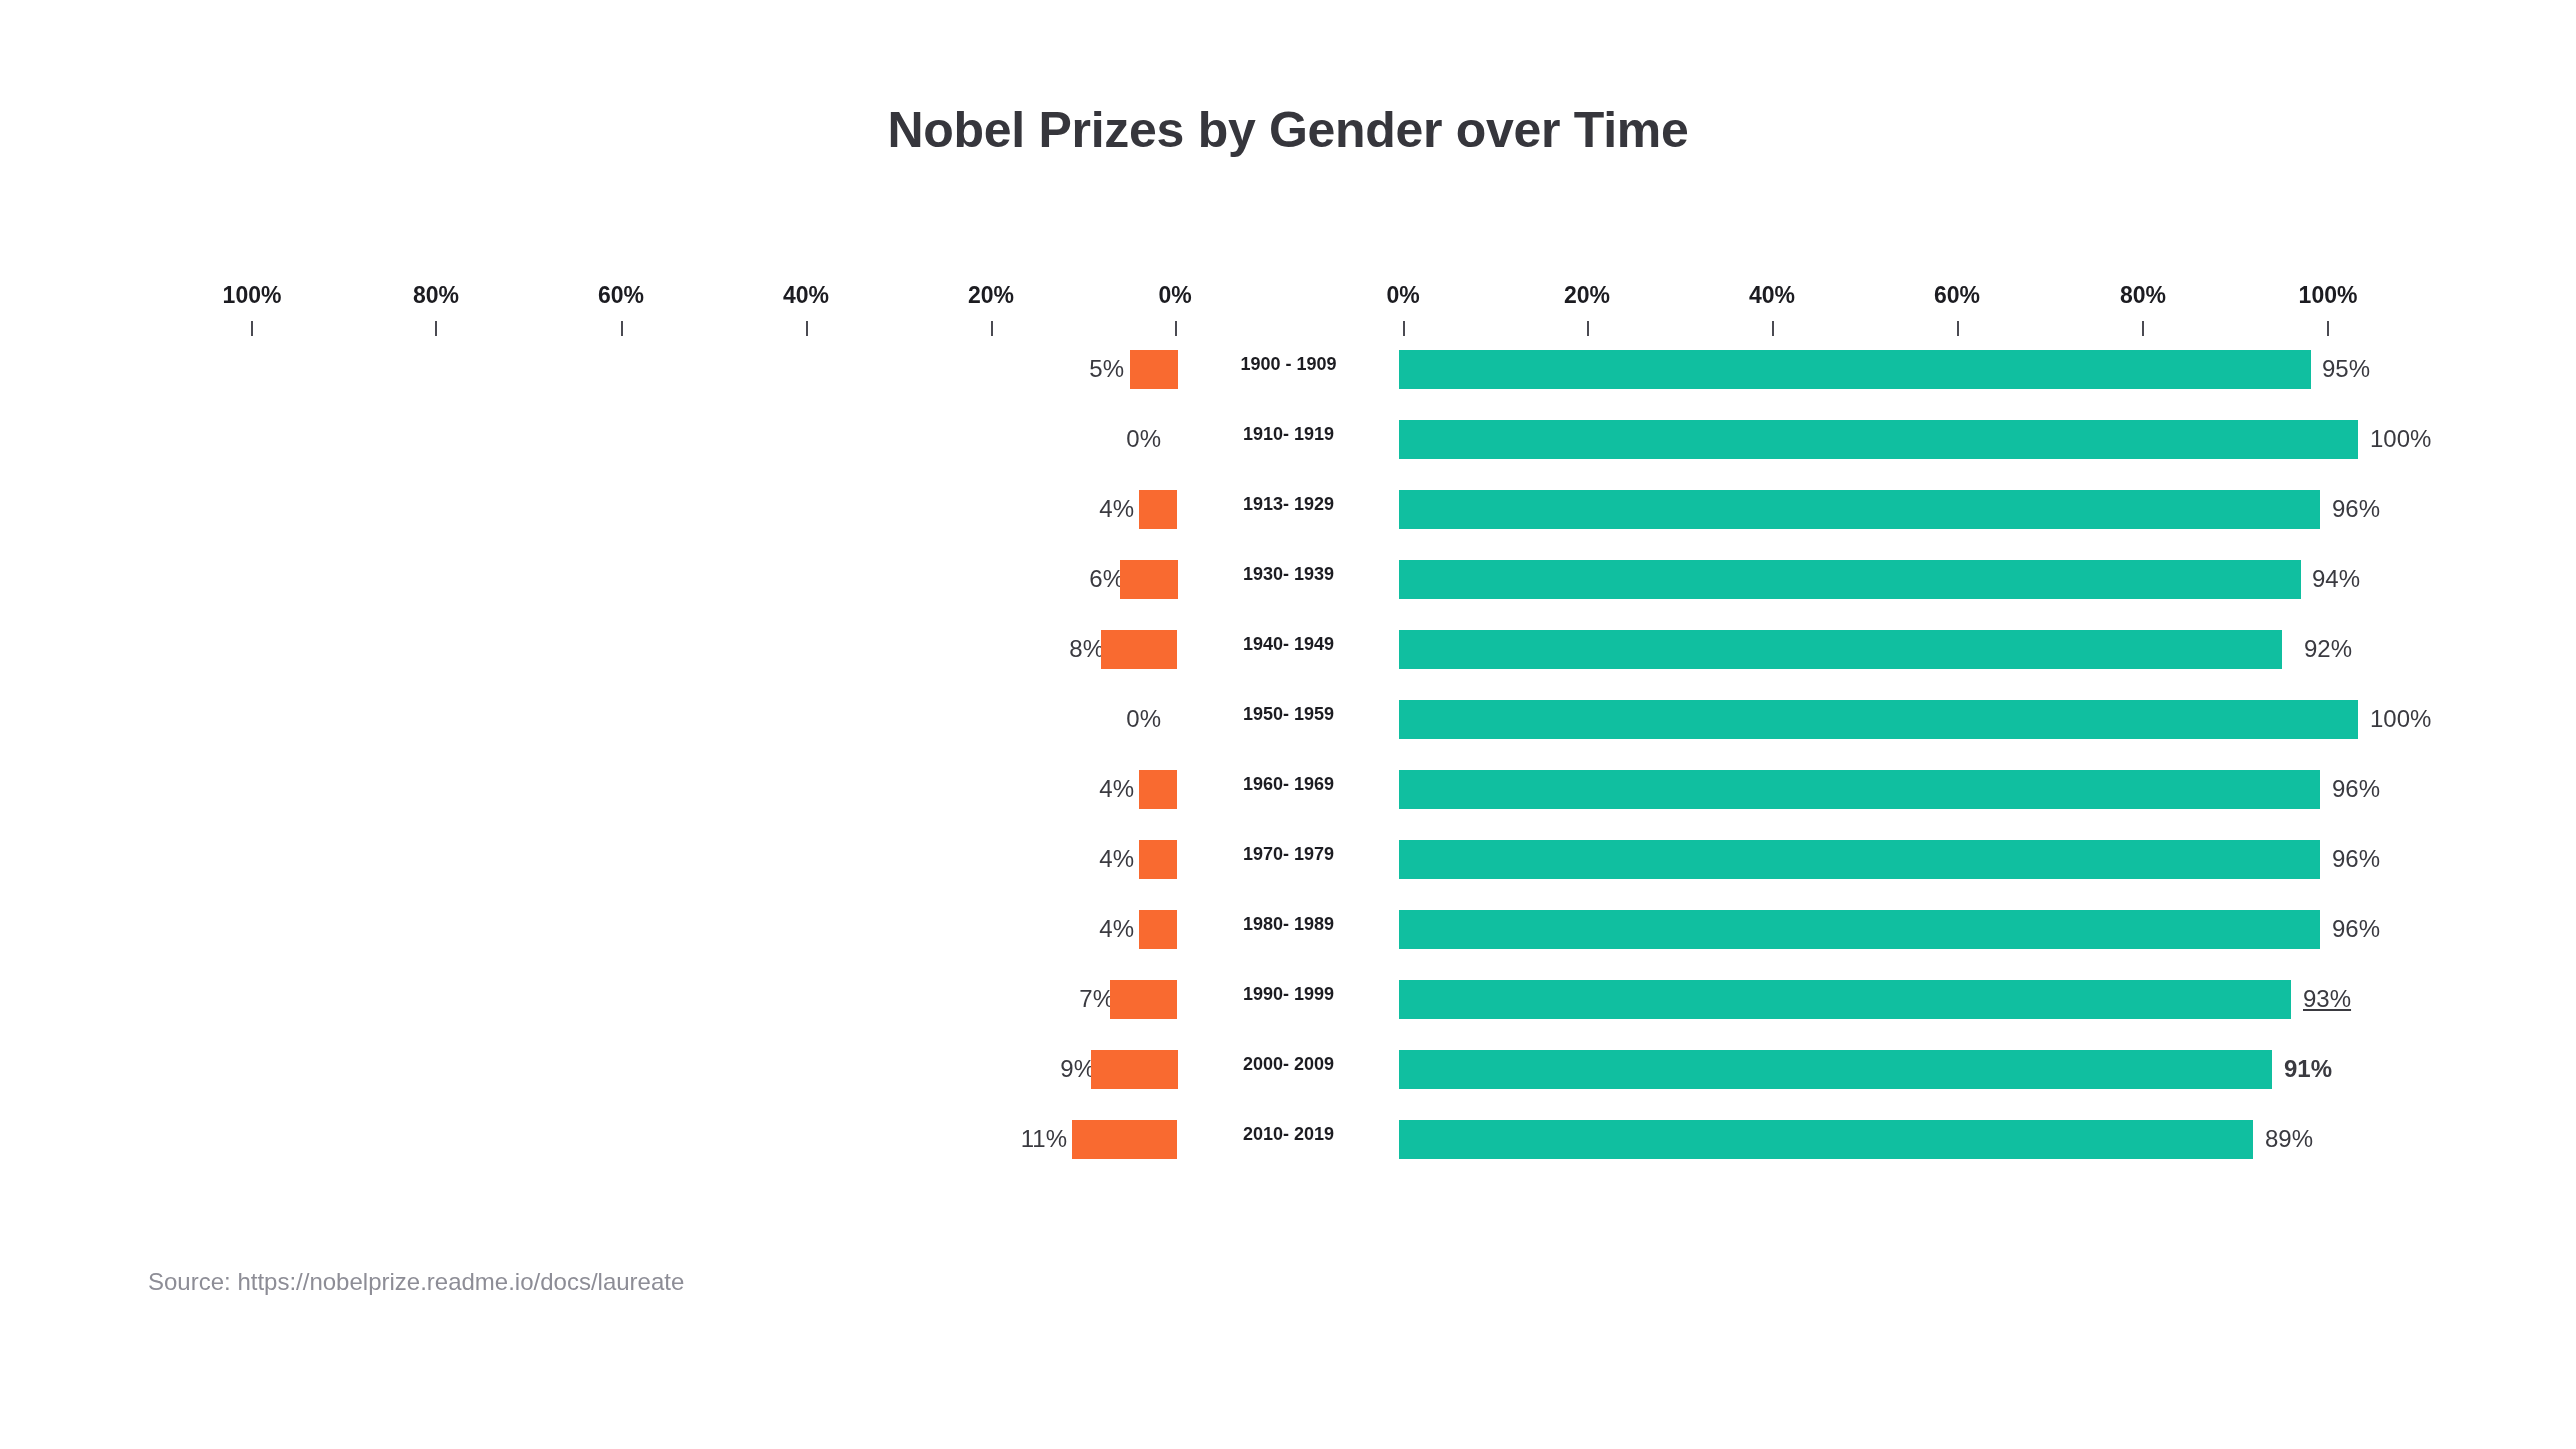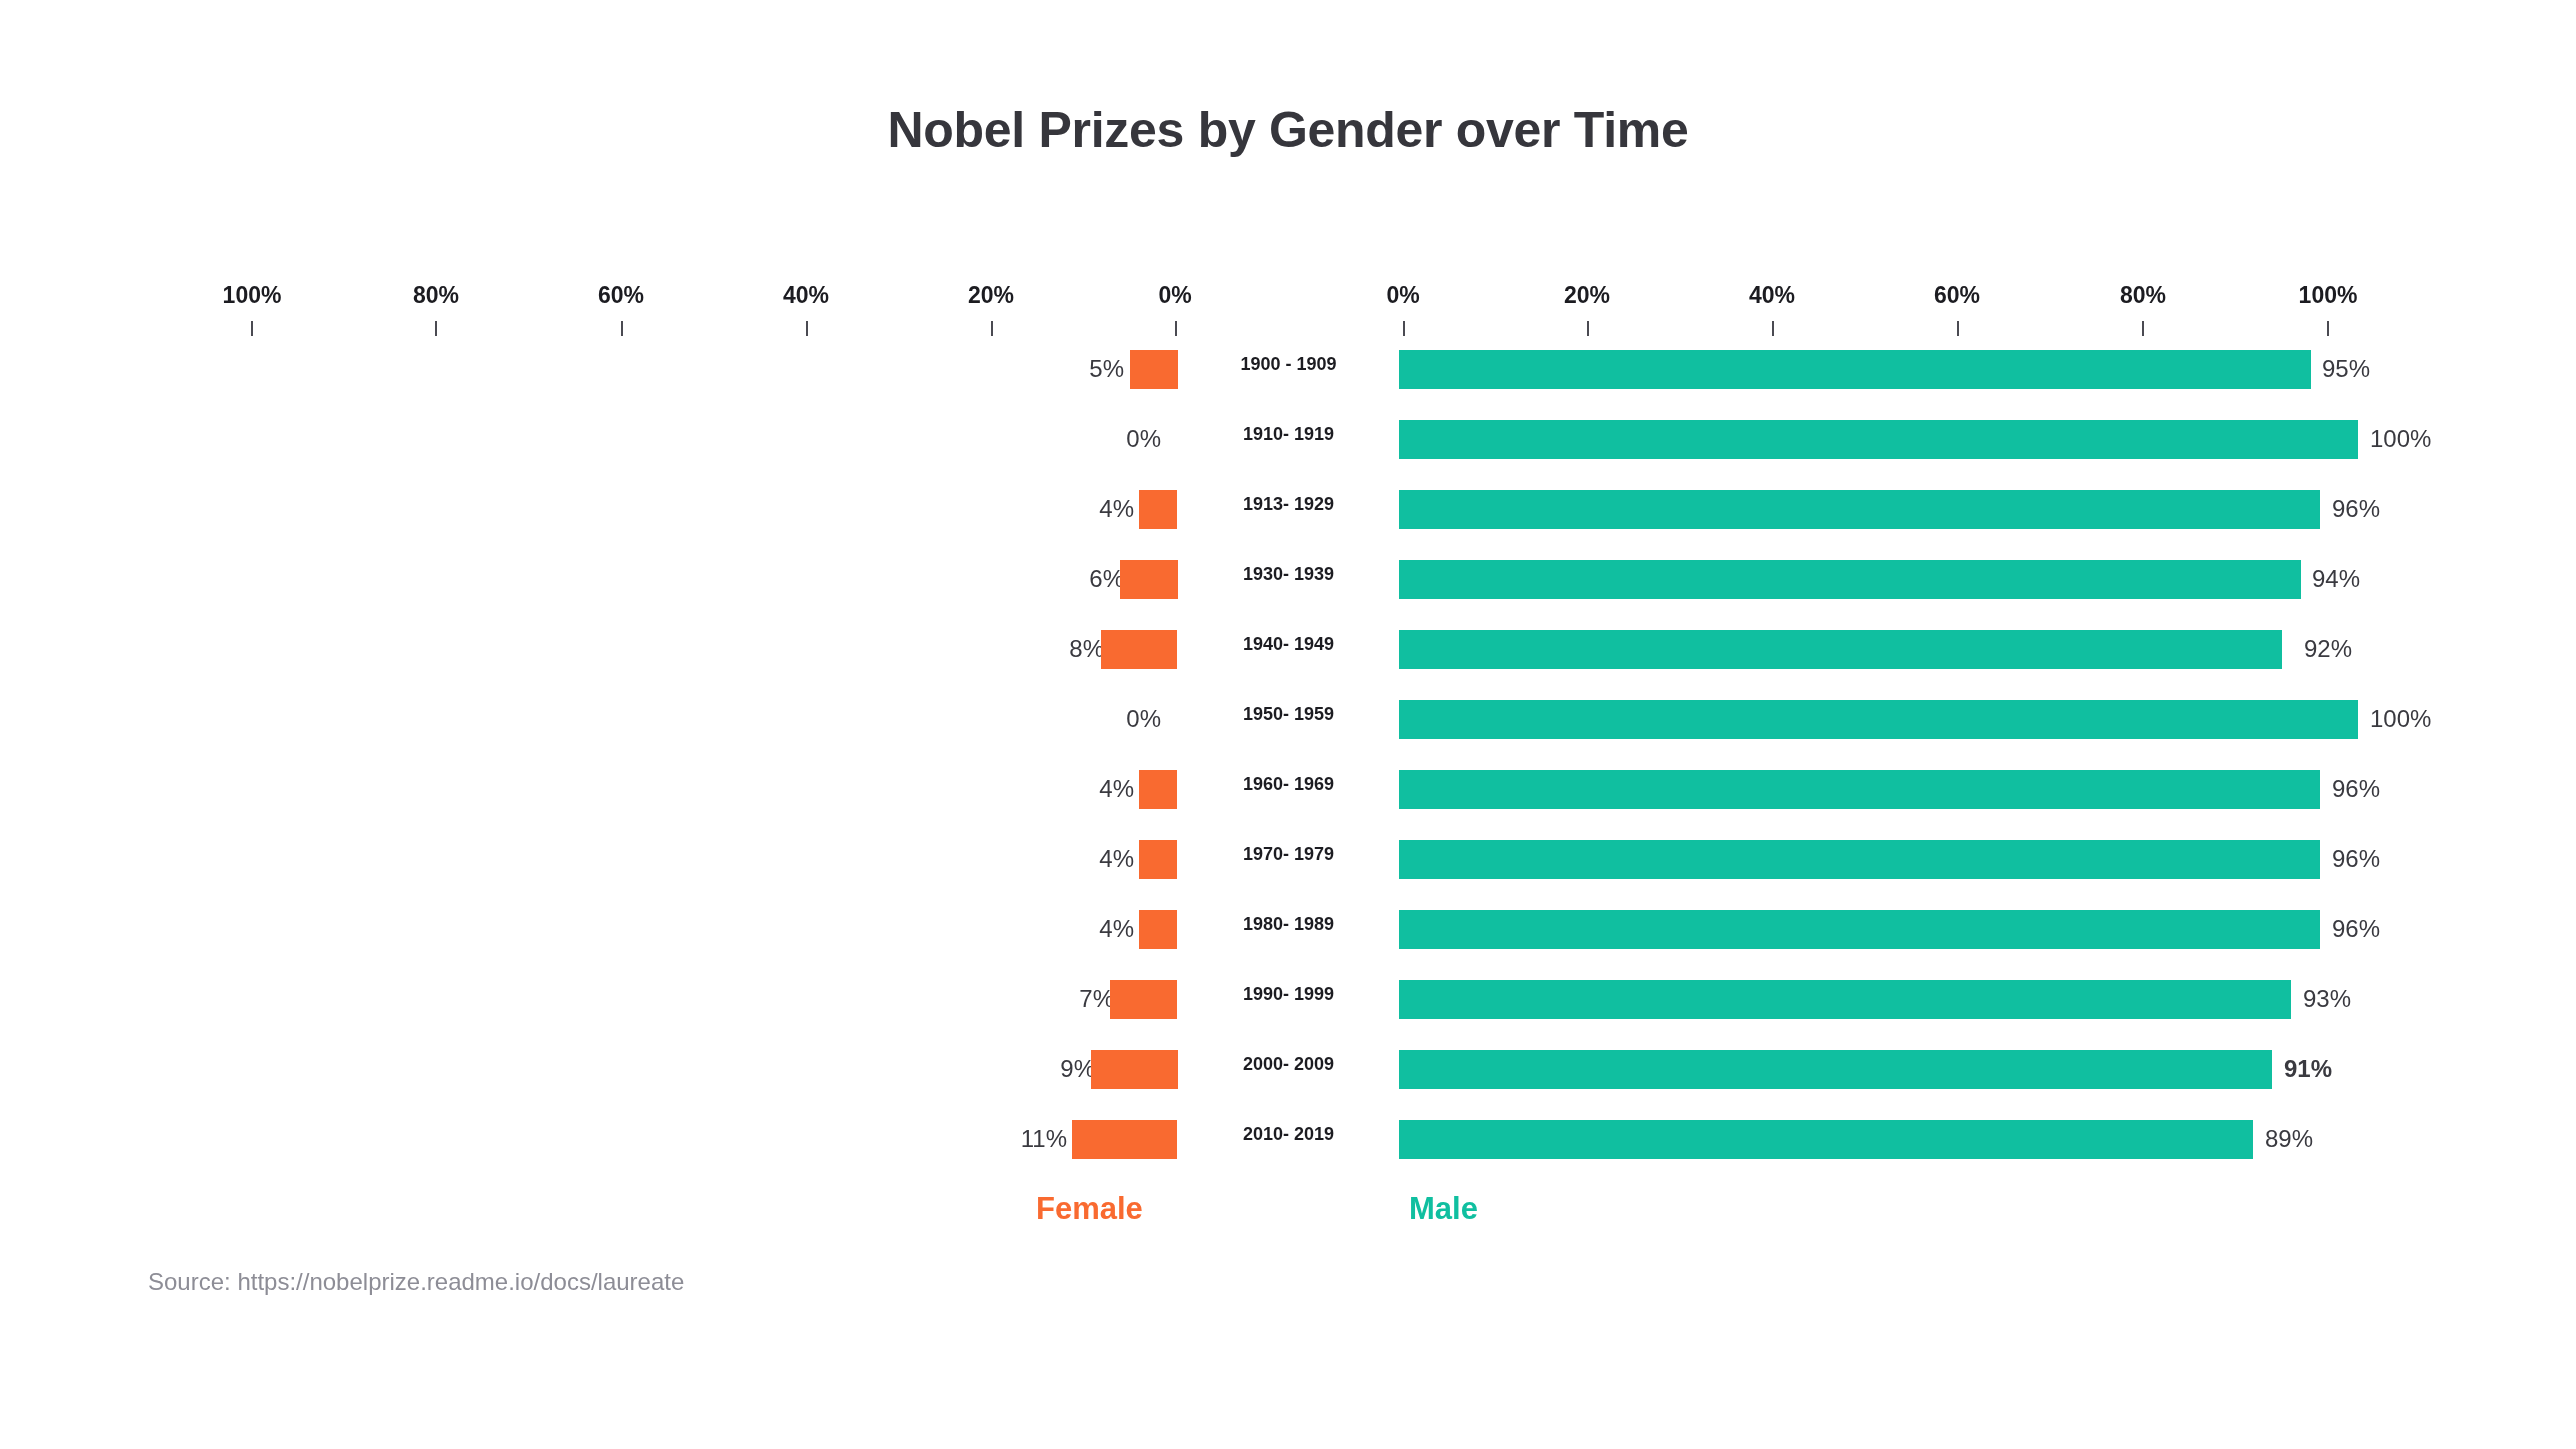--- a/index.html
+++ b/index.html
@@ -251,42 +251,38 @@
       <span class="period">1980- 1989</span>
       <div class="bar male" style="left:1399px; width:921px;"></div>
       <span class="val male" style="left:2332px;">96%</span>
     </div>
 
     <div class="row">
       <span class="val female" style="left:1114px;">7%</span>
       <div class="bar female" style="left:1110px; width:67px;"></div>
       <span class="period">1990- 1999</span>
       <div class="bar male" style="left:1399px; width:892px;"></div>
-      <span class="val male" style="left:2303px;">93%</span>
+      <span class="val male" style="left:2303px;text-decoration:underline;">93%</span>
     </div>
 
     <div class="row">
       <span class="val female" style="left:1095px;">9%</span>
       <div class="bar female" style="left:1091px; width:87px;"></div>
       <span class="period">2000- 2009</span>
       <div class="bar male" style="left:1399px; width:873px;"></div>
       <span class="val male" style="left:2284px;font-weight:bold;">91%</span>
     </div>
 
     <div class="row">
       <span class="val female" style="left:1067px;">11%</span>
       <div class="bar female" style="left:1072px; width:105px;"></div>
       <span class="period">2010- 2019</span>
       <div class="bar male" style="left:1399px; width:854px;"></div>
       <span class="val male" style="left:2265px;">89%</span>
     </div>
 
   </div>
 
-  <div class="legend">
-    <span class="legend-item legend-female">Female</span>
-    <span class="legend-item legend-male">Male</span>
-  </div>
 
   <div class="source">Source: https://nobelprize.readme.io/docs/laureate</div>
 
 </div>
 
 
 </body></html>

